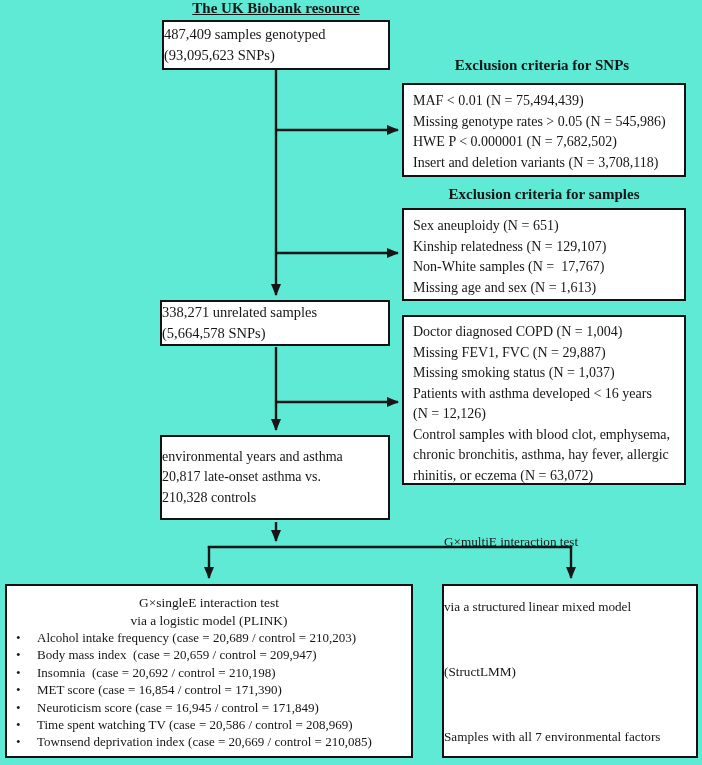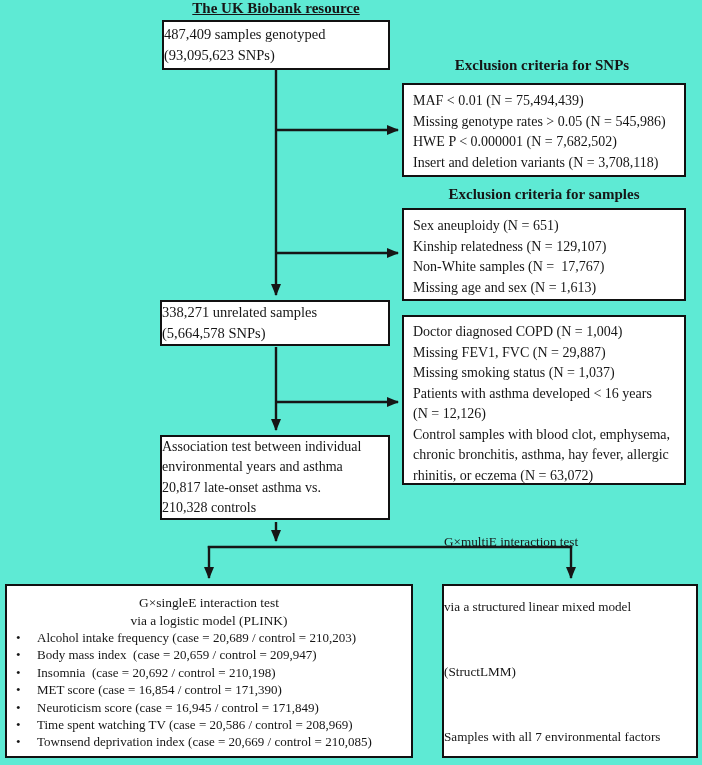--- a/index.html
+++ b/index.html
@@ -88,21 +88,20 @@
     <div class="line">Missing FEV1, FVC (N = 29,887)</div>
     <div class="line">Missing smoking status (N = 1,037)</div>
     <div class="line">Patients with asthma developed &lt; 16 years</div>
     <div class="line">(N = 12,126)</div>
     <div class="line">Control samples with blood clot, emphysema,</div>
     <div class="line">chronic bronchitis, asthma, hay fever, allergic</div>
     <div class="line">rhinitis, or eczema (N = 63,072)</div>
   </div>
 
   <div class="box center b-assoc">
-    <div class="line">Association test between individual</div>
     <div class="line">environmental years and asthma</div>
     <div class="line">20,817 late-onset asthma vs.</div>
     <div class="line">210,328 controls</div>
   </div>
 
   <div class="box b-single">
     <div class="header line">G×singleE interaction test</div>
     <div class="header line">via a logistic model (PLINK)</div>
     <div class="bullet-row">
       <span class="bullet-glyph">•</span>

